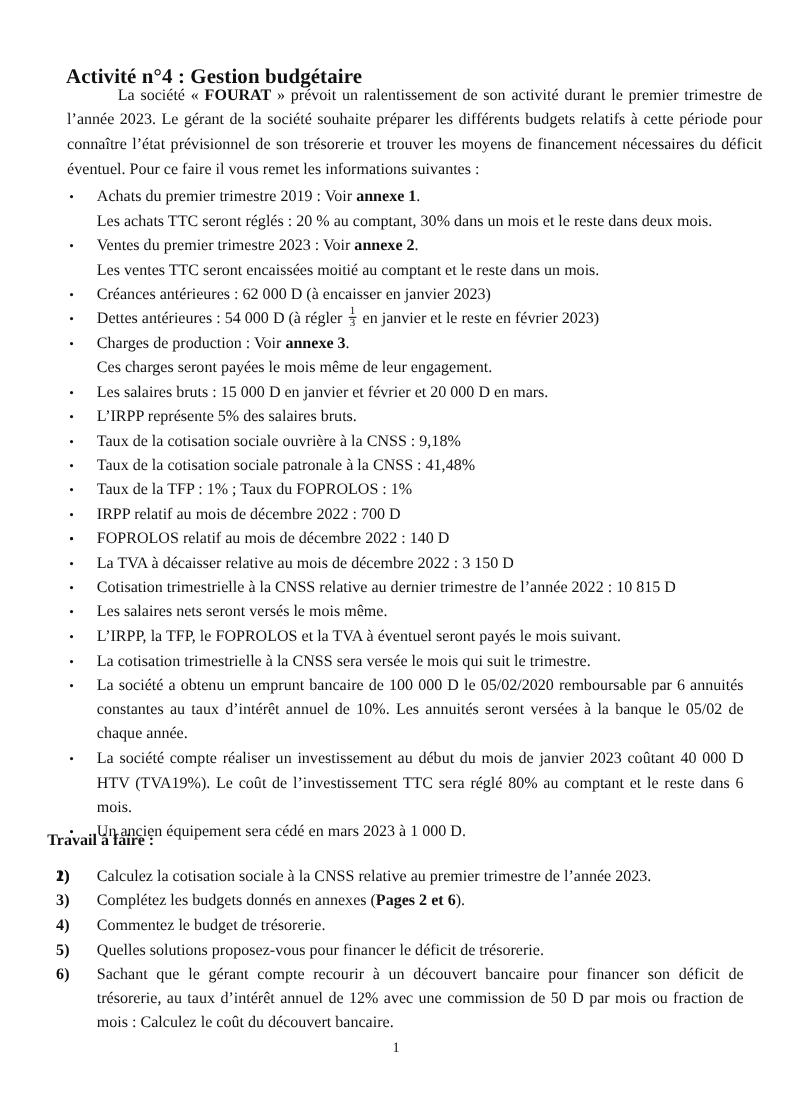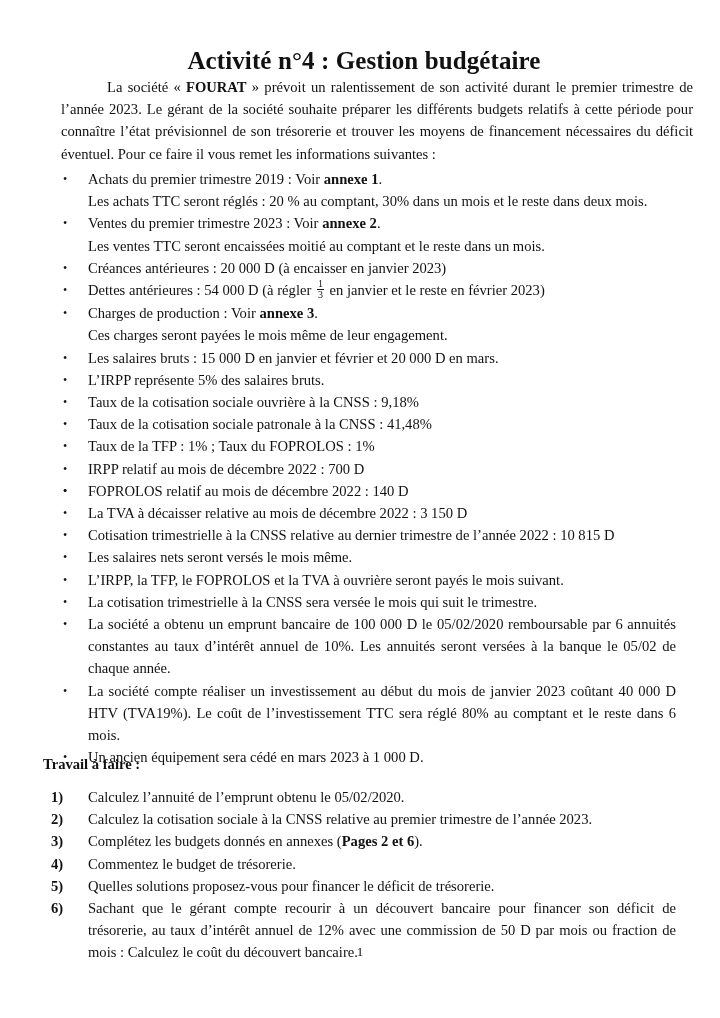--- a/index.html
+++ b/index.html
@@ -5,21 +5,21 @@
   html, body { margin: 0; padding: 0; background: #ffffff; }
   body {
     width: 720px; height: 1018px; overflow: hidden; position: relative;
     font-family: "Liberation Serif", "DejaVu Serif", serif;
     color: #111111;
     font-size: 14.6px;
   }
   .page { position: absolute; left: 44px; top: 0; width: 632px; }
   h1 {
     position: absolute; top: 43px; left: 0; width: 632px;
-    margin: 4px; text-align: center; font-size: 25px; font-weight: bold;
+    margin: 16px; text-align: left; font-size: 19px; font-weight: bold;
     letter-spacing: 0.1px;
   }
   .intro {
     position: absolute; top: 76px; left: 17px; width: 632px;
     margin: 0; text-align: justify; line-height: 22.2px; text-indent: 46px;
   }
   ul.info {
     position: absolute; top: 168px; left: 0; width: 632px;
     margin: 0; padding: 0; list-style: none;
   }
@@ -76,21 +76,21 @@
     </li>
 
     <li>
       <span class="bullet">•</span>
       <span>Ventes du premier trimestre 2023 : Voir </span><b>annexe 2</b><span>.</span>
       <span class="sub">Les ventes TTC seront encaissées moitié au comptant et le reste dans un mois.</span>
     </li>
 
     <li>
       <span class="bullet">•</span>
-      <span>Créances antérieures : 20 000 D (à encaisser en janvier 2023)</span>
+      <span>Créances antérieures : 62 000 D (à encaisser en janvier 2023)</span>
     </li>
 
     <li>
       <span class="bullet">•</span>
       <span>Dettes antérieures : 54 000 D (à régler </span><span class="frac">
           <span class="num">1</span>
           <span class="den">3</span>
         </span><span> en janvier et le reste en février 2023)</span>
     </li>
 
@@ -104,31 +104,31 @@
     <li><span class="bullet">•</span><span>L’IRPP représente 5% des salaires bruts.</span></li>
     <li><span class="bullet">•</span><span>Taux de la cotisation sociale ouvrière à la CNSS : 9,18%</span></li>
     <li><span class="bullet">•</span><span>Taux de la cotisation sociale patronale à la CNSS : 41,48%</span></li>
     <li><span class="bullet">•</span><span>Taux de la TFP : 1% ;  Taux du FOPROLOS : 1%</span></li>
     <li><span class="bullet">•</span><span>IRPP relatif au mois de décembre 2022 : 700 D</span></li>
     <li><span class="bullet">•</span></li>
     <li><span class="bullet">•</span><span>FOPROLOS relatif au mois de décembre 2022 : 140 D</span></li>
     <li><span class="bullet">•</span><span>La TVA à décaisser relative au mois de décembre 2022 : 3 150 D</span></li>
     <li><span class="bullet">•</span><span>Cotisation trimestrielle à la CNSS relative au dernier trimestre de l’année 2022 : 10 815 D</span></li>
     <li><span class="bullet">•</span><span>Les salaires nets seront versés le mois même.</span></li>
-    <li><span class="bullet">•</span><span>L’IRPP, la TFP, le FOPROLOS et la TVA à ouvrière seront payés le mois suivant.</span></li>
+    <li><span class="bullet">•</span><span>L’IRPP, la TFP, le FOPROLOS et la TVA à éventuel seront payés le mois suivant.</span></li>
     <li><span class="bullet">•</span><span>La cotisation trimestrielle à la CNSS sera versée le mois qui suit le trimestre.</span></li>
     <li><span class="bullet">•</span><span>La société a obtenu un emprunt bancaire de 100 000 D le 05/02/2020 remboursable par 6 annuités constantes au taux d’intérêt annuel de 10%. Les annuités seront versées à la banque le 05/02 de chaque année.</span></li>
     <li><span class="bullet">•</span><span>La société compte réaliser un investissement au début du mois de janvier 2023 coûtant 40 000 D HTV (TVA19%). Le coût de l’investissement TTC sera réglé 80% au comptant et le reste dans 6 mois.</span></li>
     <li><span class="bullet">•</span><span>Un ancien équipement sera cédé en mars 2023 à 1 000 D.</span></li>
   </ul>
 
   <h2 class="section-title">Travail à faire :</h2>
 
   <ol class="tasks">
-    <li><span class="num-label">1)</span><span>Calculez l’annuité de l’emprunt obtenu le 05/02/2020.</span></li>
+    <li><span class="num-label">1)</span></li>
     <li><span class="num-label">2)</span><span>Calculez la cotisation sociale à la CNSS relative au premier trimestre de l’année 2023.</span></li>
     <li><span class="num-label">3)</span><span>Complétez les budgets donnés en annexes (</span><b>Pages 2 et 6</b><span>).</span></li>
     <li><span class="num-label">4)</span><span>Commentez le budget de trésorerie.</span></li>
     <li><span class="num-label">5)</span><span>Quelles solutions proposez-vous pour financer le déficit de trésorerie.</span></li>
     <li><span class="num-label">6)</span><span>Sachant que le gérant compte recourir à un découvert bancaire pour financer son déficit de trésorerie, au taux d’intérêt annuel de 12% avec une commission de 50 D par mois ou fraction de mois : Calculez le coût du découvert bancaire.</span></li>
   </ol>
 
   <div class="page-number">1</div>
 </div>
 

